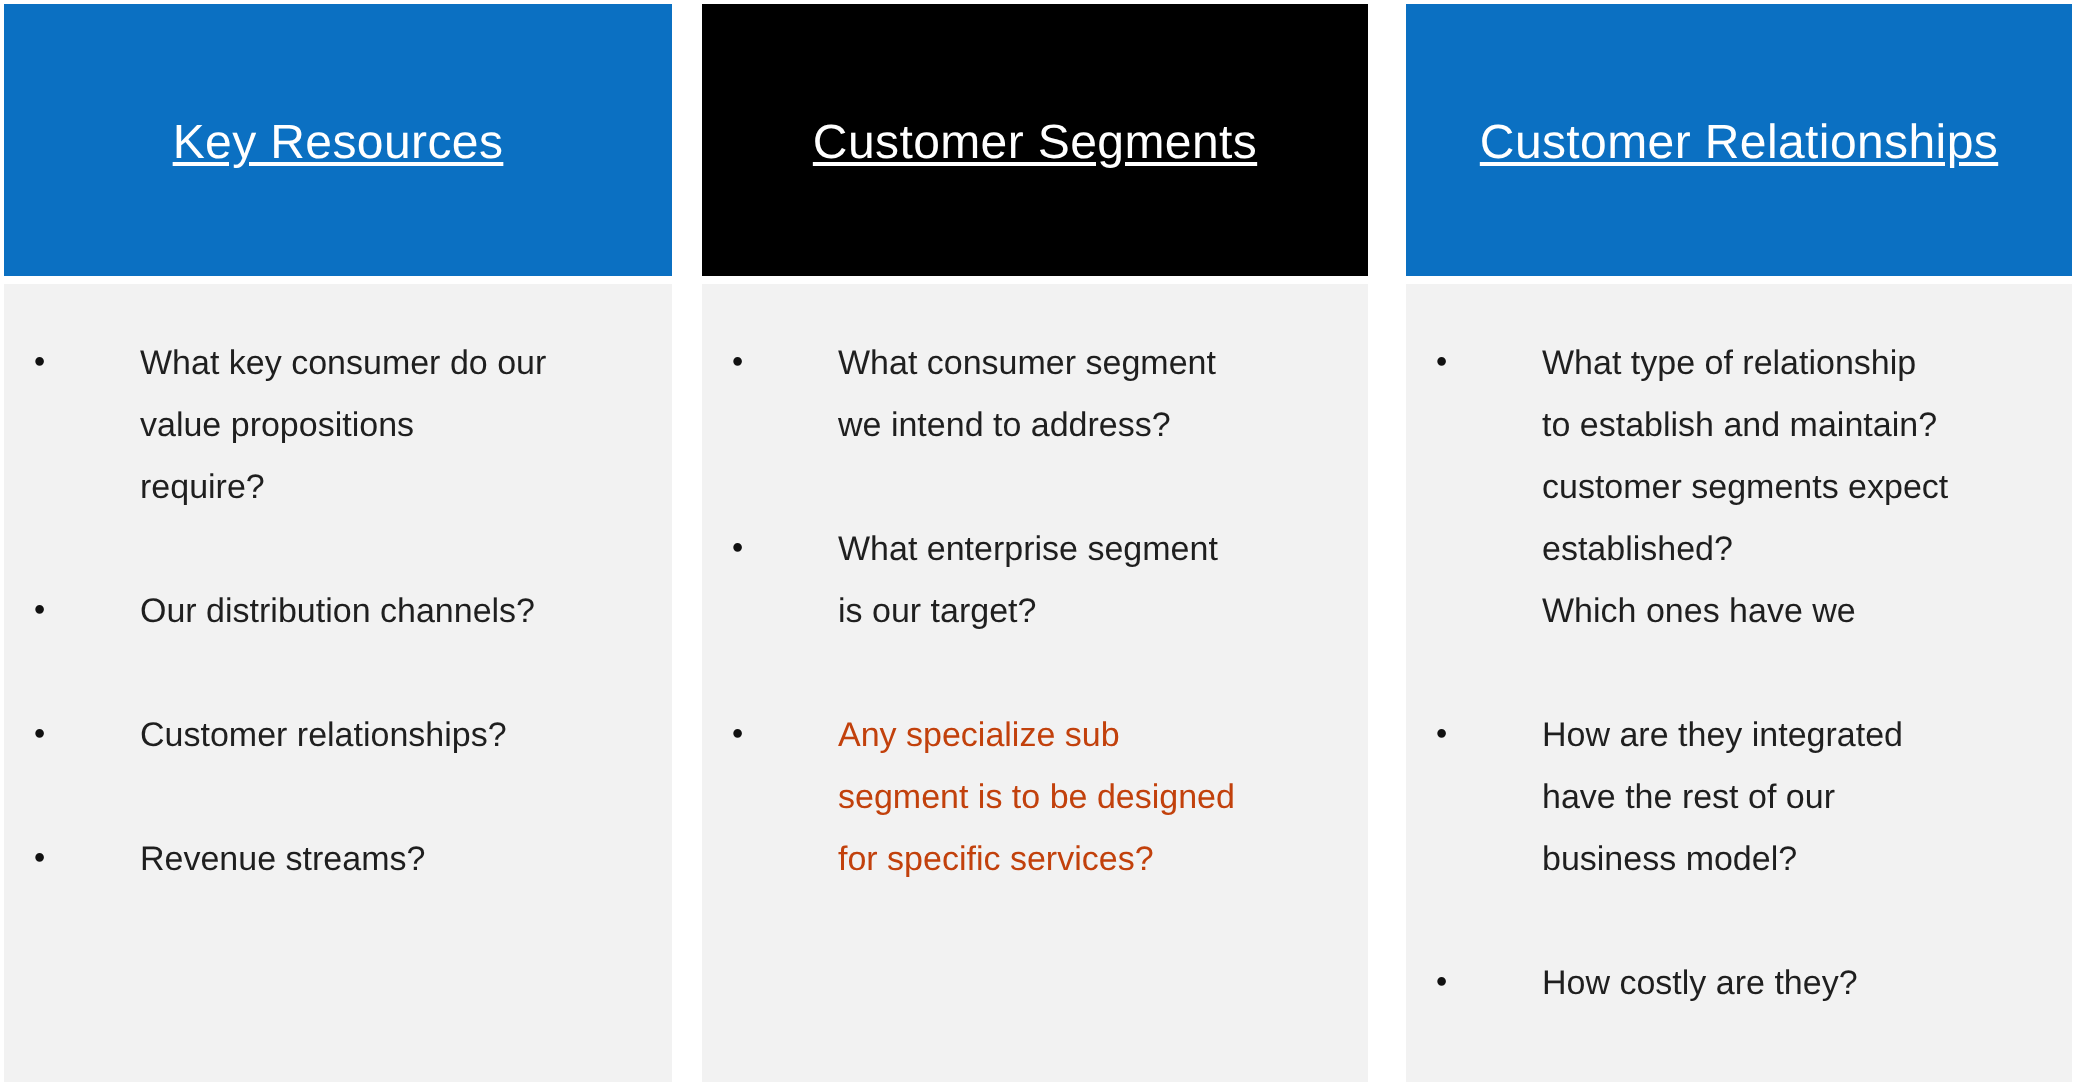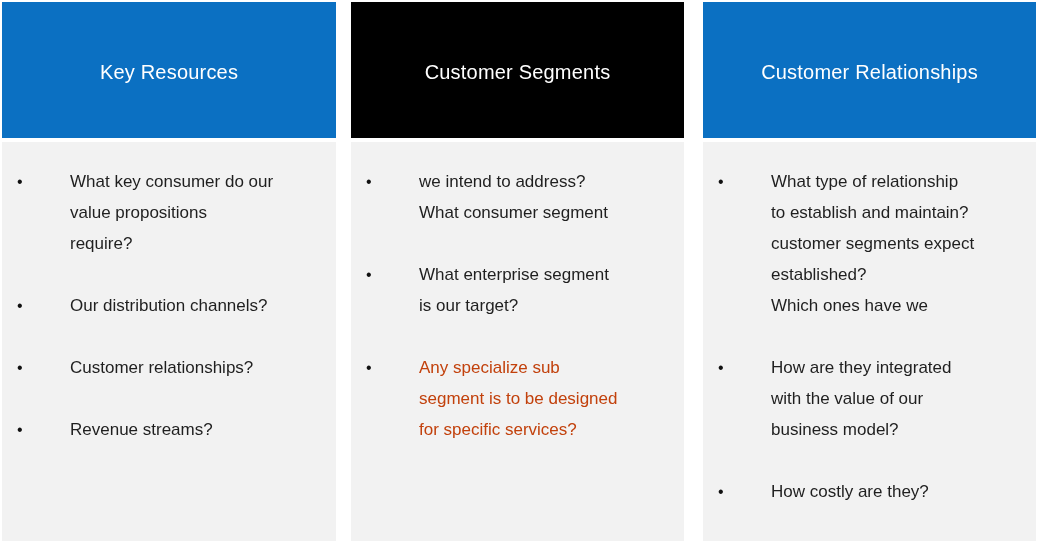--- a/index.html
+++ b/index.html
@@ -24,24 +24,25 @@
   .col-2 { left: 703px; width: 333px; }
   .col-header {
     height: 136px;
     margin-bottom: 4px;
     display: flex;
     align-items: center;
     justify-content: center;
   }
   .col-header-title {
     color: #ffffff;
-    font-size: 20px;
+    font-size: 24px;
     letter-spacing: 0.2px;
     padding-top: 4px;
     white-space: nowrap;
+    text-decoration: underline;
   }
   .col-body {
     height: 399px;
     padding: 24px 4px 0 15px;
     box-sizing: border-box;
   }
   ul.bullet-list {
     list-style: none;
     margin: 0;
     padding: 0;
@@ -106,22 +107,22 @@
 
   <div class="col col-1">
     <div class="col-header" style="background: #000000;">
       <span class="col-header-title" style="color: rgb(255, 255, 255);">Customer Segments</span>
     </div>
     <div class="col-body" style="background: rgb(242, 242, 242);">
       <ul class="bullet-list">
           <li>
             <span class="bullet-glyph">•</span>
             <div class="li-text" style="color: rgb(31, 31, 31);">
+              <span class="li-line">What consumer segment</span>
               <span class="li-line">we intend to address?</span>
-              <span class="li-line">What consumer segment</span>
             </div>
           </li>
           <li>
             <span class="bullet-glyph">•</span>
             <div class="li-text" style="color: rgb(31, 31, 31);">
               <span class="li-line">What enterprise segment</span>
               <span class="li-line">is our target?</span>
             </div>
           </li>
           <li>
@@ -149,21 +150,21 @@
               <span class="li-line">to establish and maintain?</span>
               <span class="li-line">customer segments expect</span>
               <span class="li-line">established?</span>
               <span class="li-line">Which ones have we</span>
             </div>
           </li>
           <li>
             <span class="bullet-glyph">•</span>
             <div class="li-text" style="color: rgb(31, 31, 31);">
               <span class="li-line">How are they integrated</span>
-              <span class="li-line">with the value of our</span>
+              <span class="li-line">have the rest of our</span>
               <span class="li-line">business model?</span>
             </div>
           </li>
           <li>
             <span class="bullet-glyph">•</span>
             <div class="li-text" style="color: rgb(31, 31, 31);">
               <span class="li-line">How costly are they?</span>
             </div>
           </li>
         </ul>

